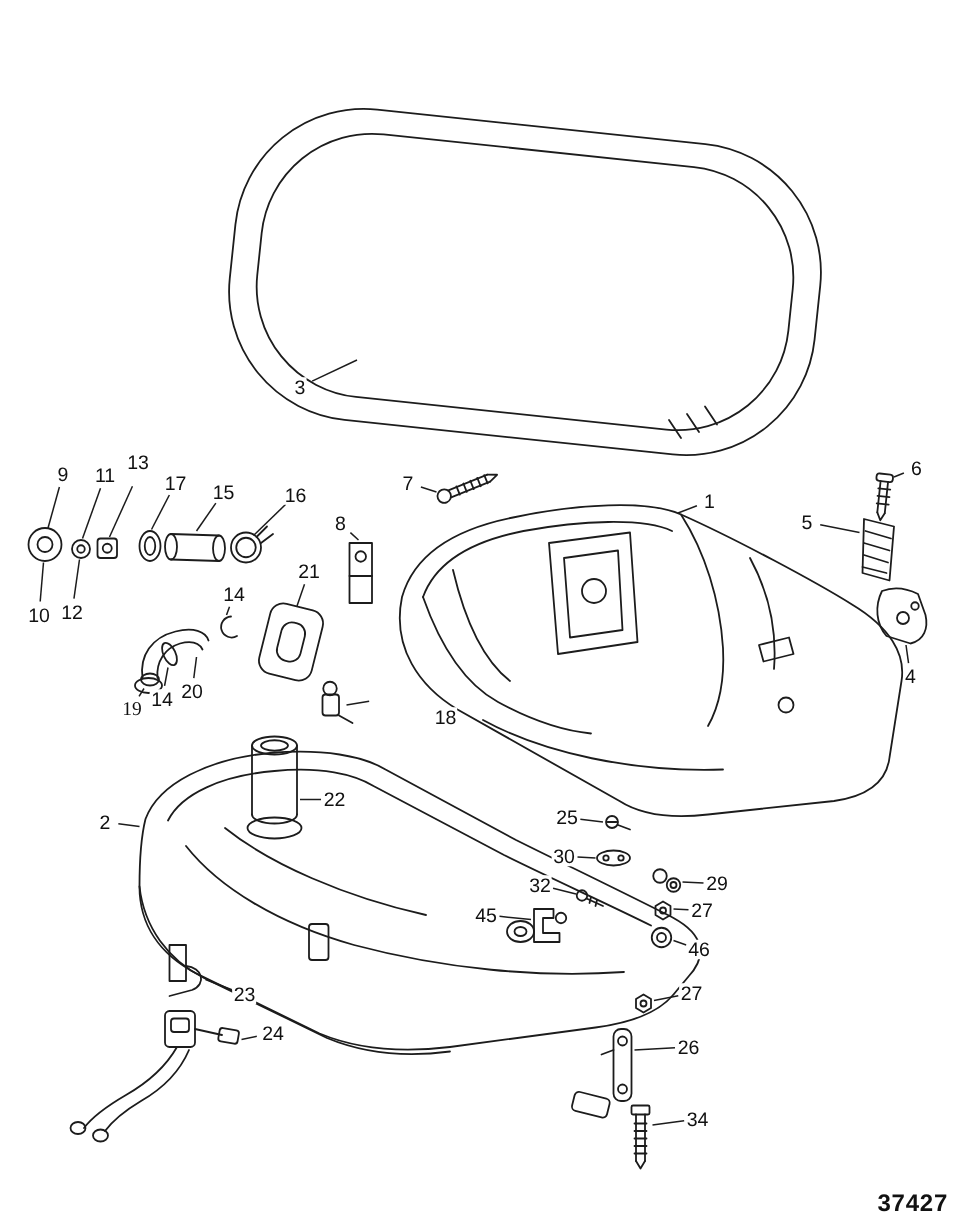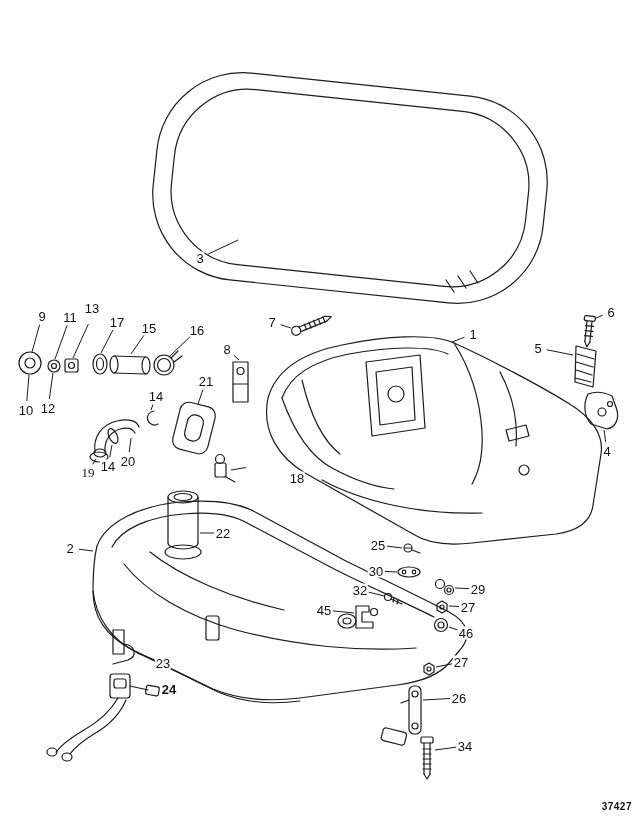--- a/index.html
+++ b/index.html
@@ -15,21 +15,21 @@
     background: #ffffff;
     padding: 0 1px;
     line-height: 1;
     white-space: nowrap;
   }
   .diagram-number {
     position: absolute;
     right: 8px;
     bottom: 8px;
     font-family: "Liberation Sans", sans-serif;
-    font-size: 10px;
+    font-size: 16px;
     font-weight: bold;
     color: #111111;
     letter-spacing: 0.5px;
   }
 </style>
 </head>
 <body>
 
 <div class="stage">
 
@@ -303,21 +303,21 @@
       <span class="callout" style="left: 223px; top: 533px;">22</span>
       <span class="callout" style="left: 70px; top: 548px;">2</span>
       <span class="callout" style="left: 378px; top: 545px;">25</span>
       <span class="callout" style="left: 376px; top: 571px;">30</span>
       <span class="callout" style="left: 478px; top: 589px;">29</span>
       <span class="callout" style="left: 360px; top: 590px;">32</span>
       <span class="callout" style="left: 468px; top: 607px;">27</span>
       <span class="callout" style="left: 324px; top: 610px;">45</span>
       <span class="callout" style="left: 466px; top: 633px;">46</span>
       <span class="callout" style="left: 163px; top: 663px;">23</span>
-      <span class="callout" style="left: 169px; top: 689px; font-weight: bold;">24</span>
+      <span class="callout" style="left: 182px; top: 689px;">24</span>
       <span class="callout" style="left: 461px; top: 662px;">27</span>
       <span class="callout" style="left: 459px; top: 698px;">26</span>
       <span class="callout" style="left: 465px; top: 746px;">34</span>
     </div>
 
   <div class="diagram-number">37427</div>
 
 </div>
 
 </body></html>

